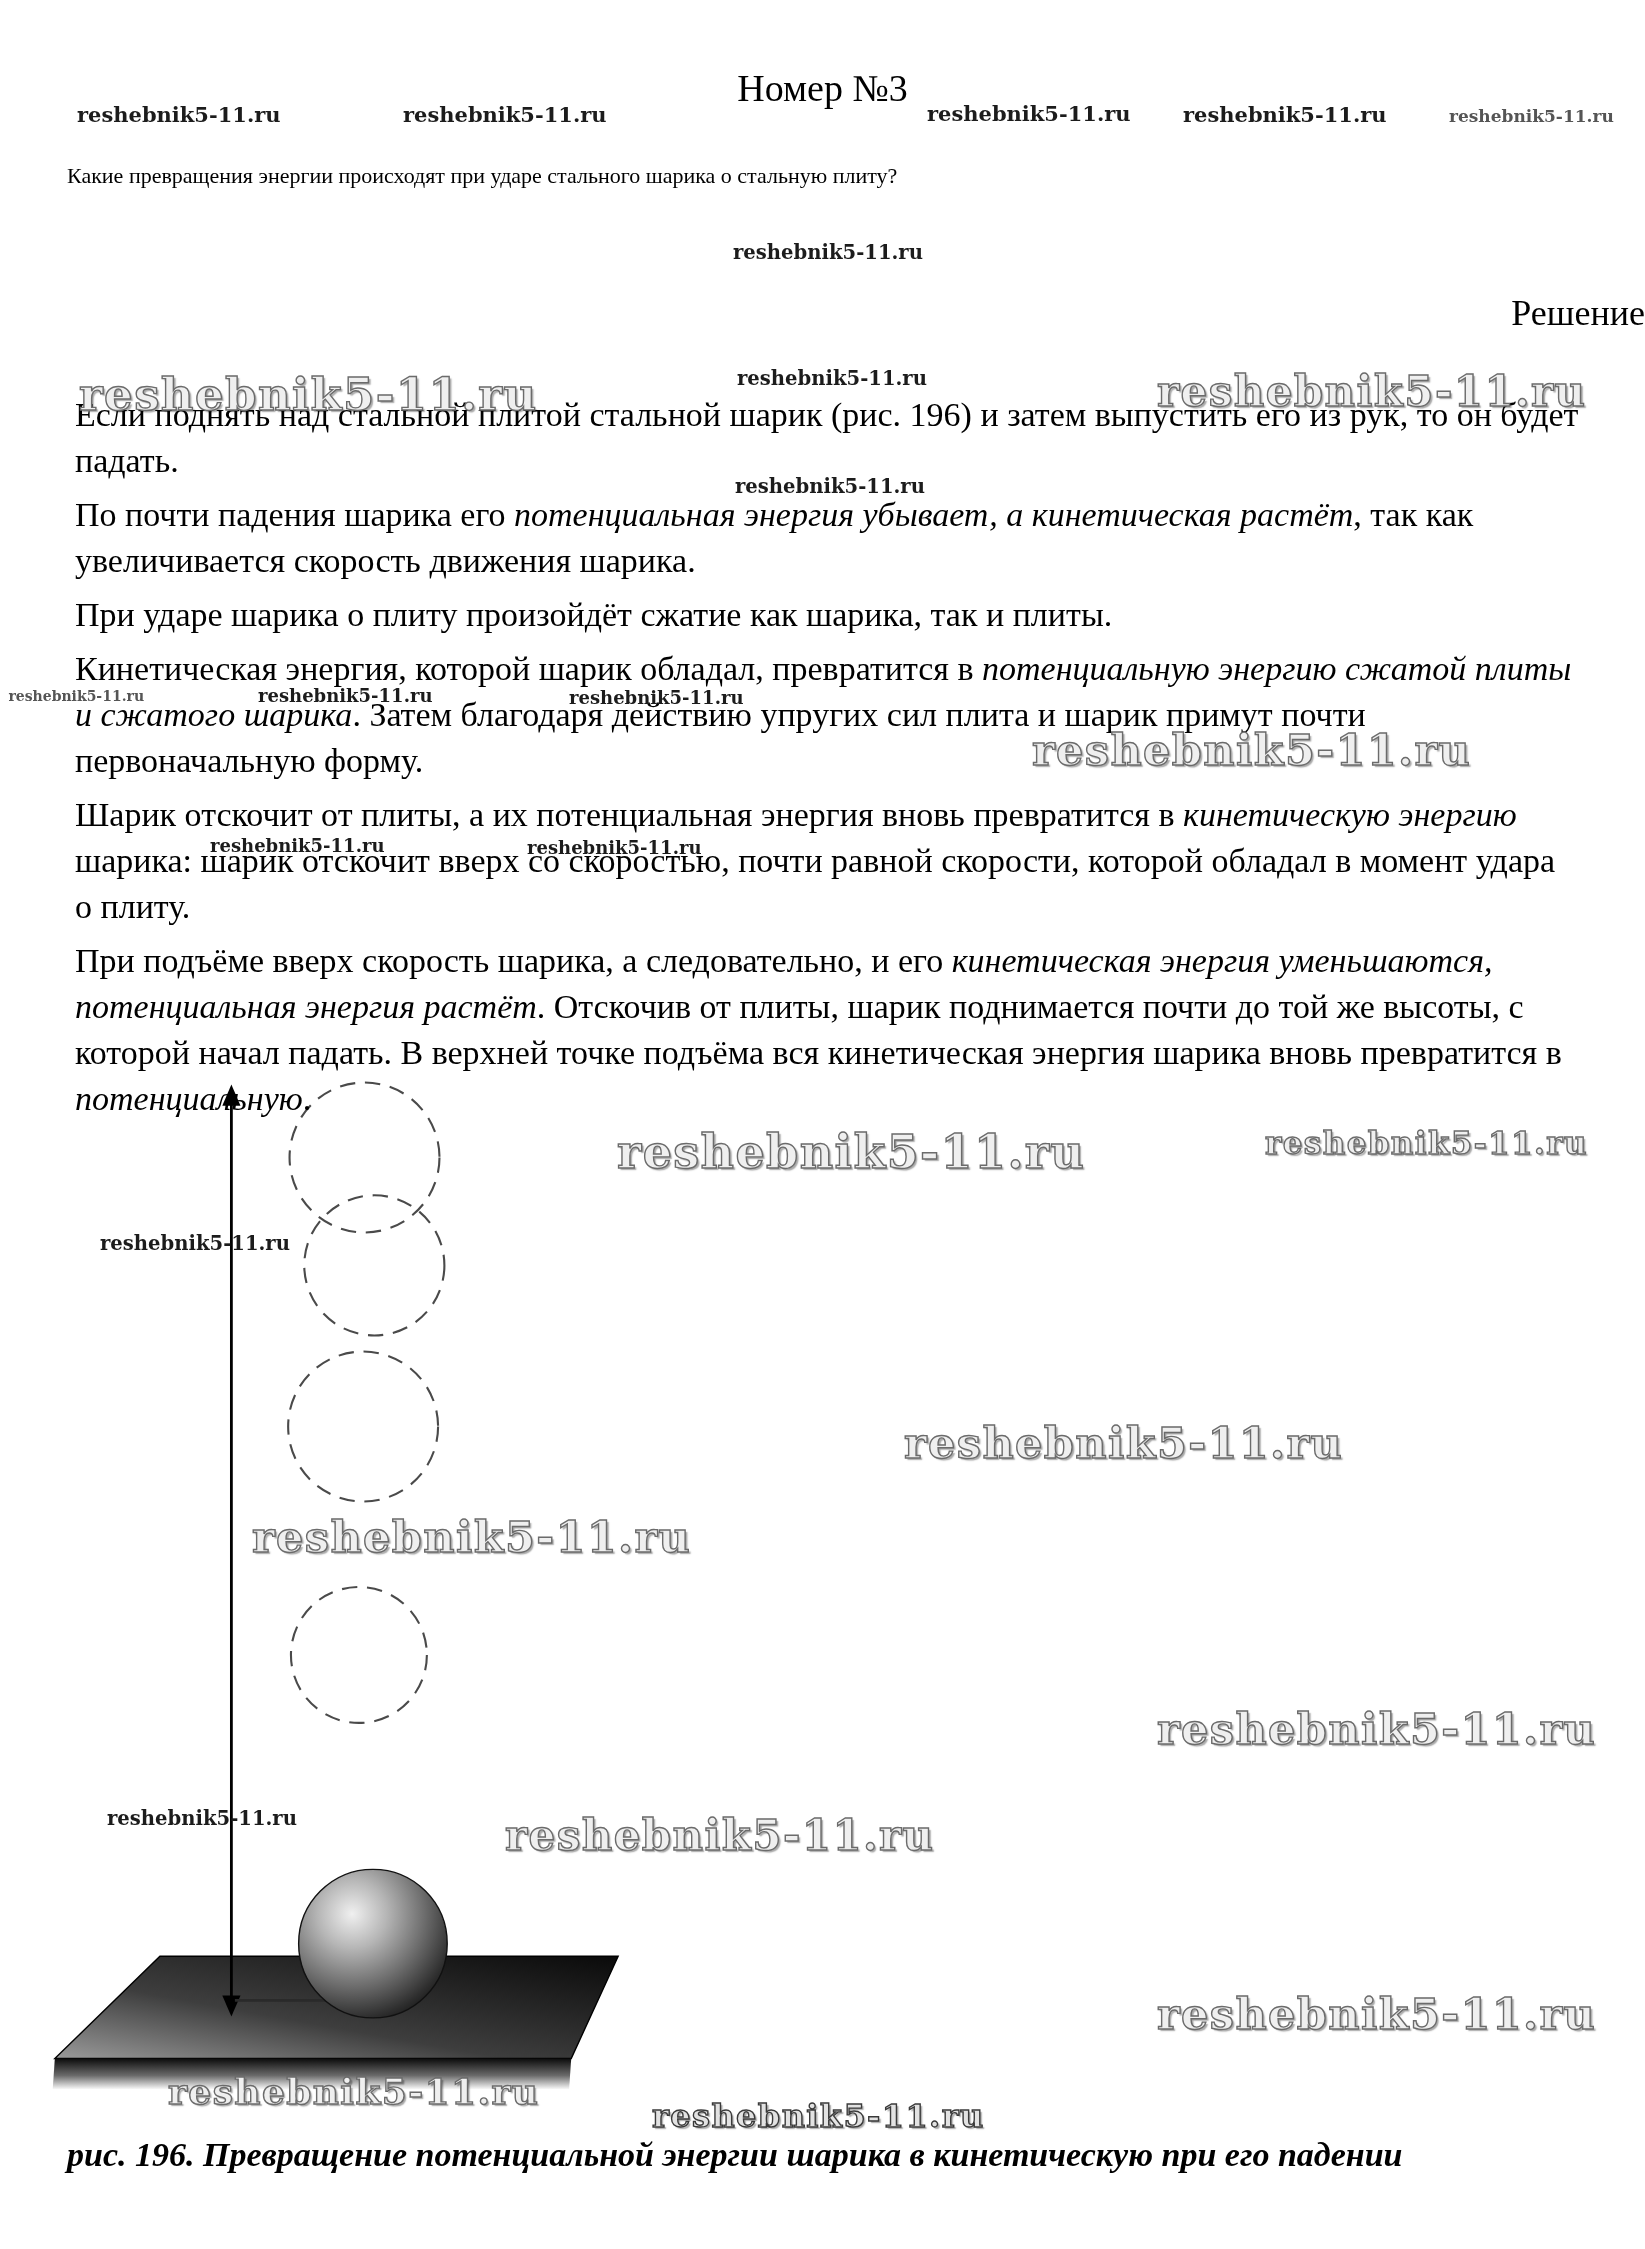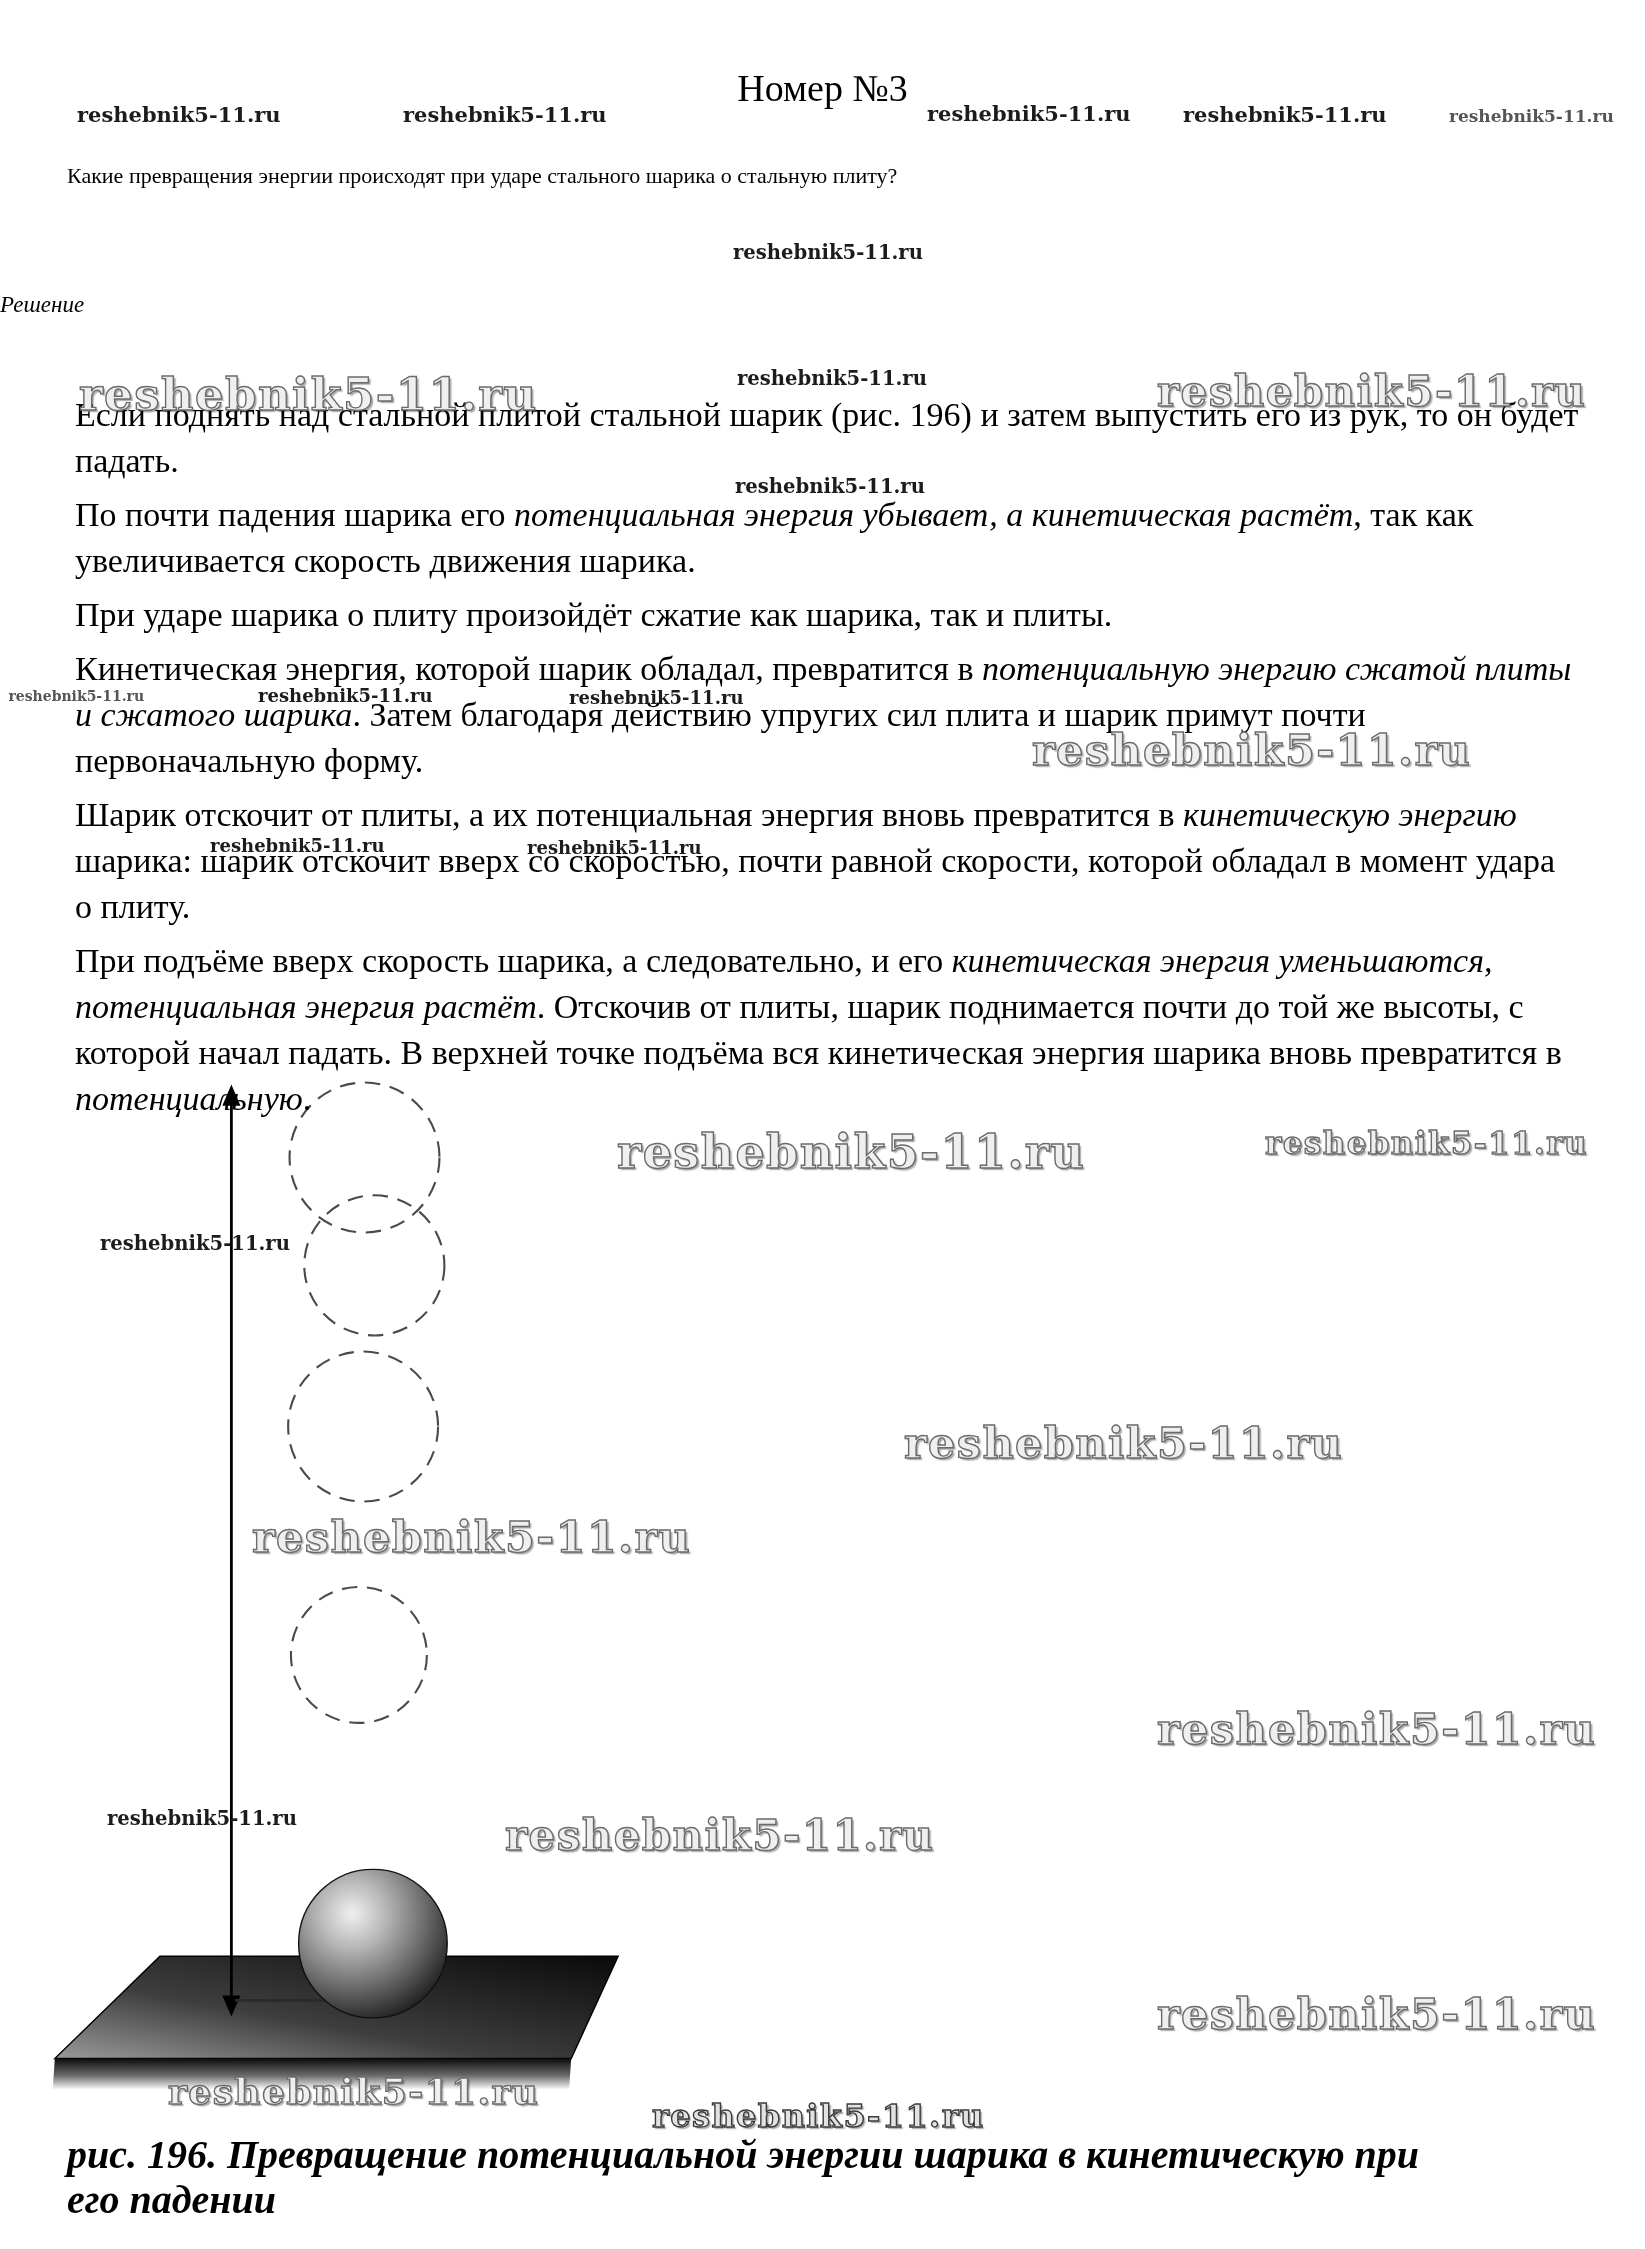--- a/index.html
+++ b/index.html
@@ -12,31 +12,31 @@
   .doc-title {
     position:absolute; top:66px; left:0; width:100%;
     text-align:center; font-size:38px; z-index:2;
   }
   .question {
     position:absolute; top:153px; left:67px; width:1521px;
     font-size:22px; line-height:46px; z-index:2;
   }
   .solution-heading {
     position:absolute; top:292px; left:0; width:100%;
-    text-align:left; font-size:23px; z-index:2;font-style:italic;
+    text-align:right; font-size:36px; z-index:2;
   }
   .body-text {
     position:absolute; top:384px; left:67px; width:1521px;
     font-size:34px; line-height:46px; z-index:2;
   }
   .body-text p { margin:8px; }
   .body-text em { font-style:italic; }
   .caption {
     position:absolute; top:2132px; left:67px; width:1388px;
-    font-size:40px; line-height:45px; font-weight:bold; font-style:italic; z-index:2;
+    font-size:34px; line-height:45px; font-weight:bold; font-style:italic; z-index:2;
   }
   .figure-svg { position:absolute; left:28px; top:1072px; z-index:1; }
   .wm { position:absolute; white-space:nowrap; z-index:5; pointer-events:none;margin-top:32px; }
   .wm-small {
     font-family:"DejaVu Serif", serif; font-weight:bold; color:#1c1c1c;
   }
   .wm-gray { color:#555; }
   .wm-outline {
     font-family:"DejaVu Serif", serif; font-weight:bold;
     color:#efefef; -webkit-text-stroke:1.4px #6b6b6b;

